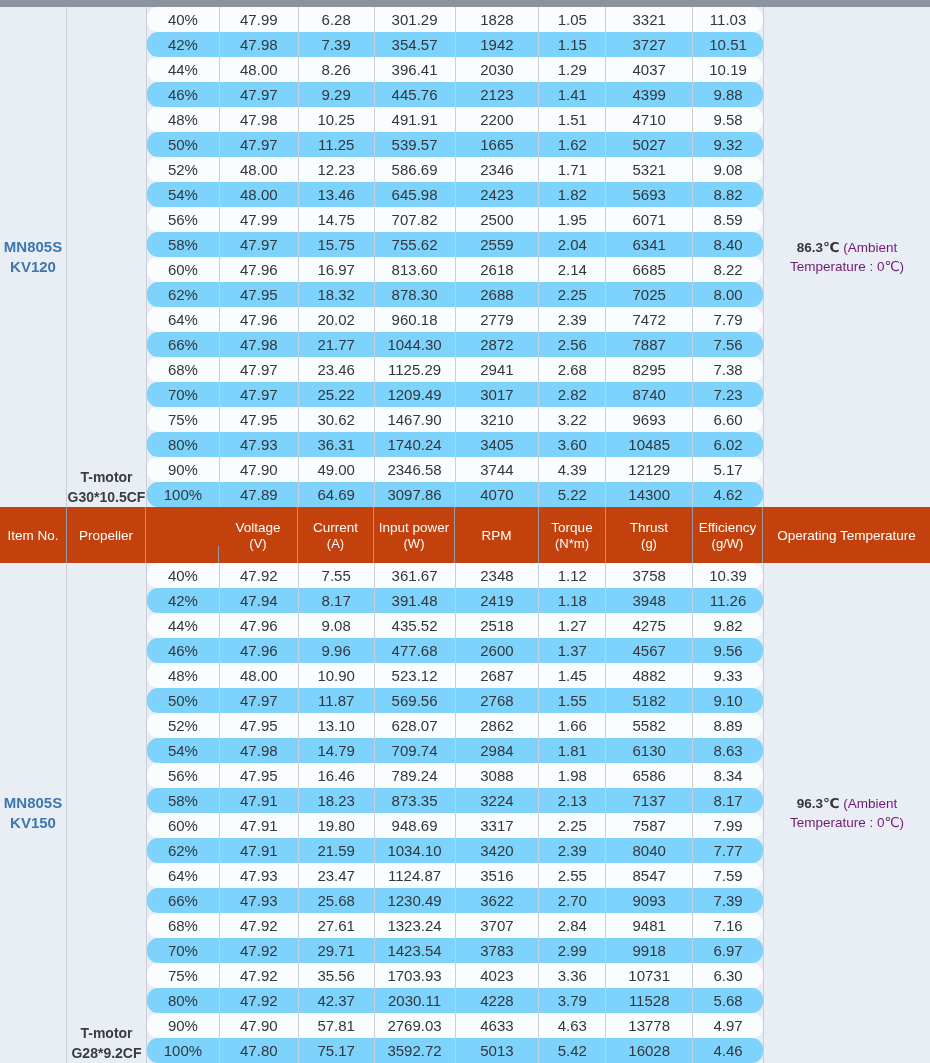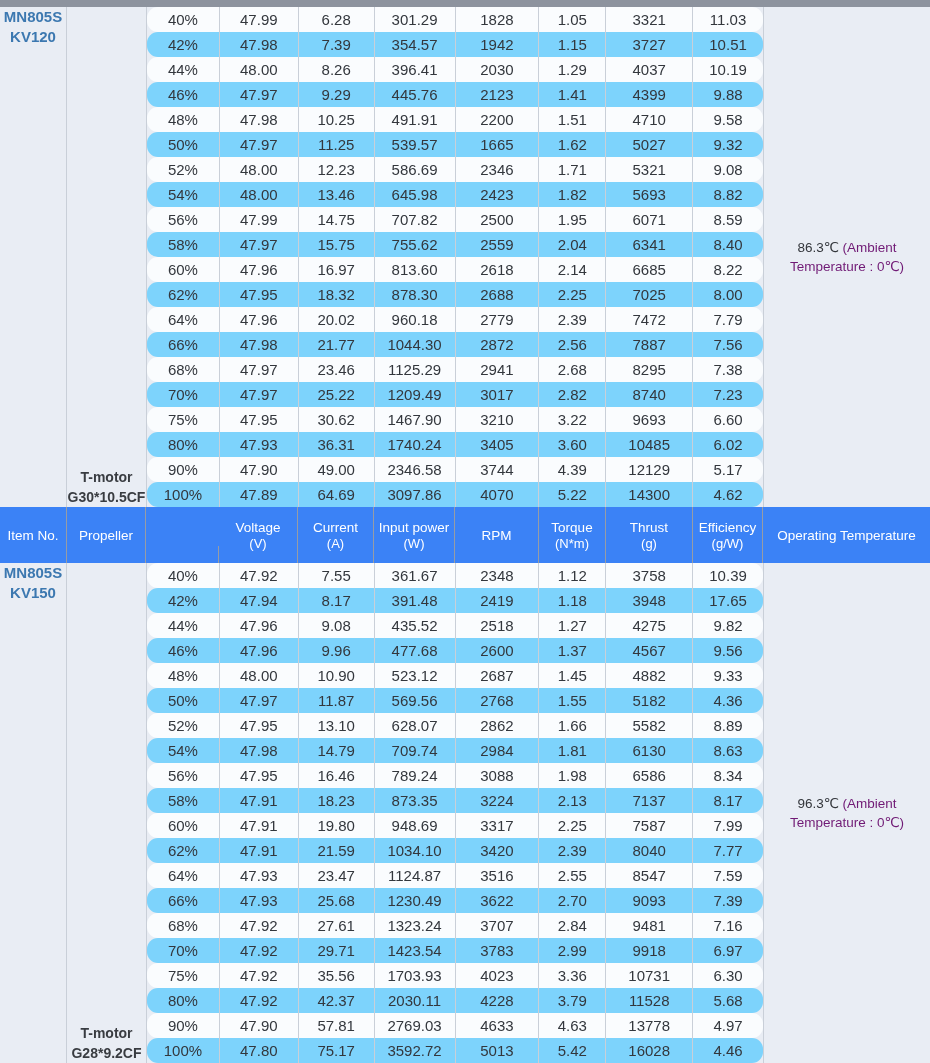--- a/index.html
+++ b/index.html
@@ -16,21 +16,21 @@
   }
   
   .section{
     position:relative;
     width:930px;height:500px;
     background:#e9edf4;
   }
   .col-item{
     position:absolute;left:0;top:0;width:67px;height:500px;
     box-sizing:border-box;border-right:1px solid #c9cfd8;
-    display:flex;flex-direction:column;align-items:center;
+    display:flex;flex-direction:column;align-items:center;justify-content:center;
   }
   .col-prop{
     position:absolute;left:67px;top:0;width:79px;height:500px;
     box-sizing:border-box;
     display:flex;flex-direction:column;align-items:center;justify-content:flex-end;
   }
   .iline{font-size:15px;font-weight:bold;line-height:20px;color:#3c78b0;white-space:nowrap;}
   .pline{font-size:14px;font-weight:bold;line-height:20px;color:#393c41;white-space:nowrap;}
   .rows{
     position:absolute;left:146px;top:0;width:617px;height:500px;
@@ -46,25 +46,25 @@
     overflow:hidden;white-space:nowrap;
   }
   .dc0{width:73px;}.dc1{width:79px;}.dc2{width:76px;}.dc3{width:81px;}
   .dc4{width:84px;}.dc5{width:67px;}.dc6{width:87px;}.dc7{width:70px;border-right:none;}
   .col-temp{
     position:absolute;left:763px;top:0;width:167px;height:500px;
     box-sizing:border-box;border-left:1px solid #c9cfd8;
     display:flex;align-items:center;justify-content:center;
   }
   .temp-text{width:132px;text-align:center;font-size:13.5px;line-height:19px;}
-  .temp-val{font-weight:normal;color:#33363b;}
+  .temp-val{font-weight:bold;color:#33363b;}
   .temp-note{color:#701a75;}
   
   .mid-header{
-    display:flex;width:930px;height:56px;background:#3b82f6;
+    display:flex;width:930px;height:56px;background:#c2410c;
   }
   .hcell{
     box-sizing:border-box;height:56px;
     display:flex;flex-direction:column;align-items:center;justify-content:center;
     color:#ffffff;border-right:1px solid #969ca6;
     overflow:hidden;
   }
   .hcell:last-child{border-right:none;}
   .h0{width:67px;}.h1{width:79px;}.h2{width:73px;margin-top:39px;}.h3{width:79px;}.h4{width:76px;}
   .h5{width:81px;}.h6{width:84px;}.h7{width:67px;}.h8{width:87px;}.h9{width:70px;}.h10{width:167px;}
@@ -360,21 +360,21 @@
           <div class="dcell dc7">10.39</div>
         </div>
         <div class="drow r-odd">
           <div class="dcell dc0">42%</div>
           <div class="dcell dc1">47.94</div>
           <div class="dcell dc2">8.17</div>
           <div class="dcell dc3">391.48</div>
           <div class="dcell dc4">2419</div>
           <div class="dcell dc5">1.18</div>
           <div class="dcell dc6">3948</div>
-          <div class="dcell dc7">17.65</div>
+          <div class="dcell dc7">11.26</div>
         </div>
         <div class="drow r-even">
           <div class="dcell dc0">44%</div>
           <div class="dcell dc1">47.96</div>
           <div class="dcell dc2">9.08</div>
           <div class="dcell dc3">435.52</div>
           <div class="dcell dc4">2518</div>
           <div class="dcell dc5">1.27</div>
           <div class="dcell dc6">4275</div>
           <div class="dcell dc7">9.82</div>
@@ -400,21 +400,21 @@
           <div class="dcell dc7">9.33</div>
         </div>
         <div class="drow r-odd">
           <div class="dcell dc0">50%</div>
           <div class="dcell dc1">47.97</div>
           <div class="dcell dc2">11.87</div>
           <div class="dcell dc3">569.56</div>
           <div class="dcell dc4">2768</div>
           <div class="dcell dc5">1.55</div>
           <div class="dcell dc6">5182</div>
-          <div class="dcell dc7">4.36</div>
+          <div class="dcell dc7">9.10</div>
         </div>
         <div class="drow r-even">
           <div class="dcell dc0">52%</div>
           <div class="dcell dc1">47.95</div>
           <div class="dcell dc2">13.10</div>
           <div class="dcell dc3">628.07</div>
           <div class="dcell dc4">2862</div>
           <div class="dcell dc5">1.66</div>
           <div class="dcell dc6">5582</div>
           <div class="dcell dc7">8.89</div>

